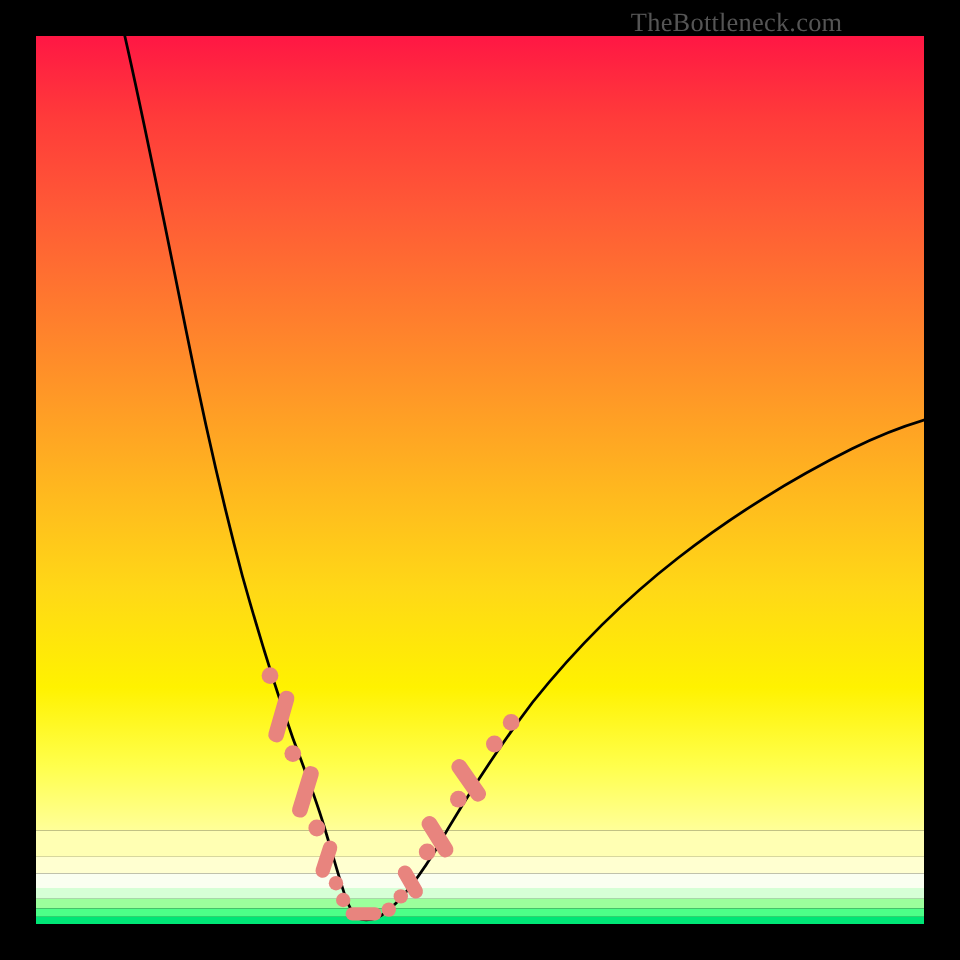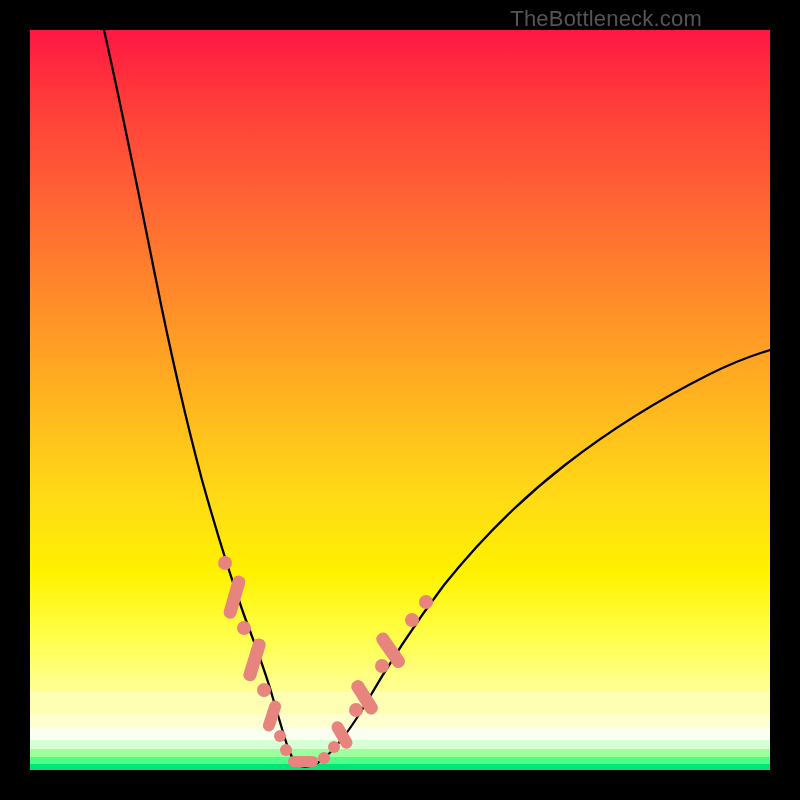--- a/index.html
+++ b/index.html
@@ -11,20 +11,21 @@
     font-family: Arial, Helvetica, sans-serif;
     overflow: hidden;
   }
   .frame {
     position: absolute;
     top: 0;
     left: 0;
     width: 716px;
     height: 800px;
     background: #000;
+    font-family: Liberation Serif, serif;
   }
   .watermark {
     position: absolute;
     top: 6px;
     right: 14px;
     color: #555;
     font-size: 22px;
     font-weight: 500;
     letter-spacing: 0.2px;
     z-index: 20;

